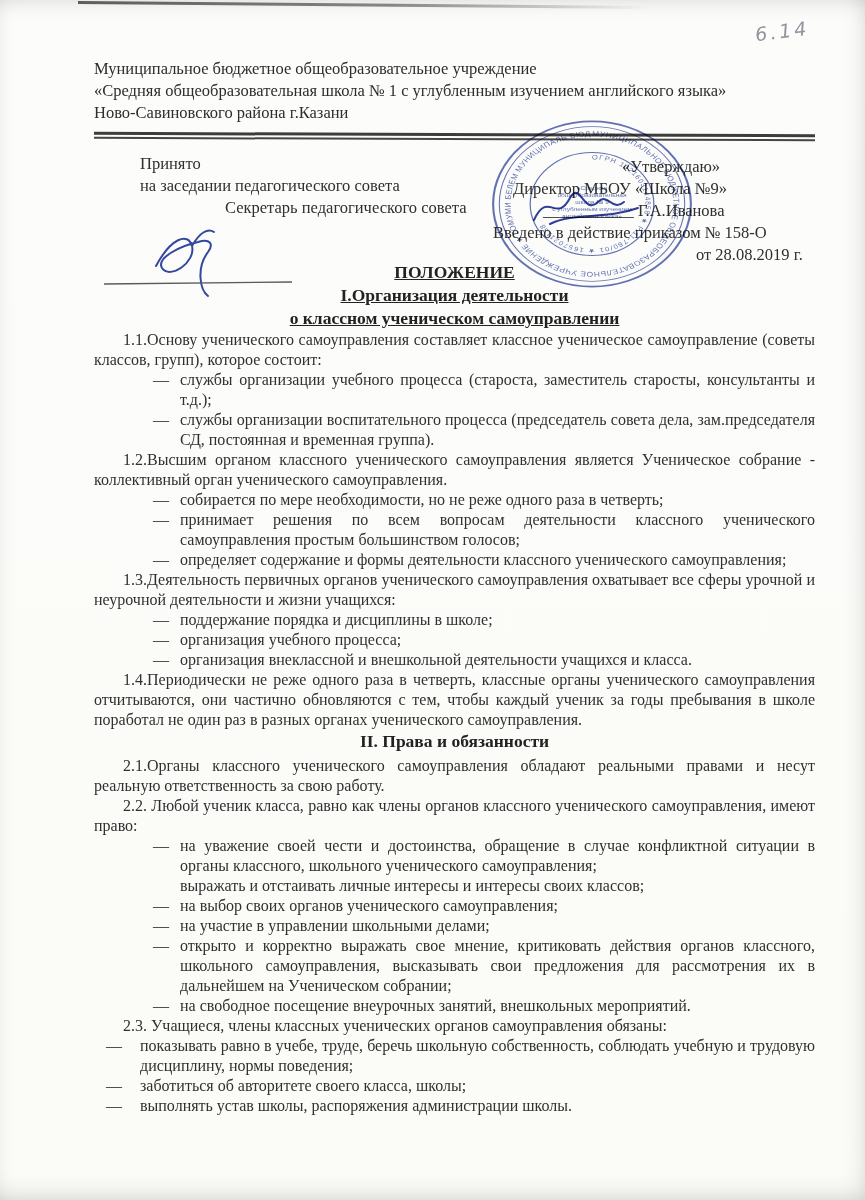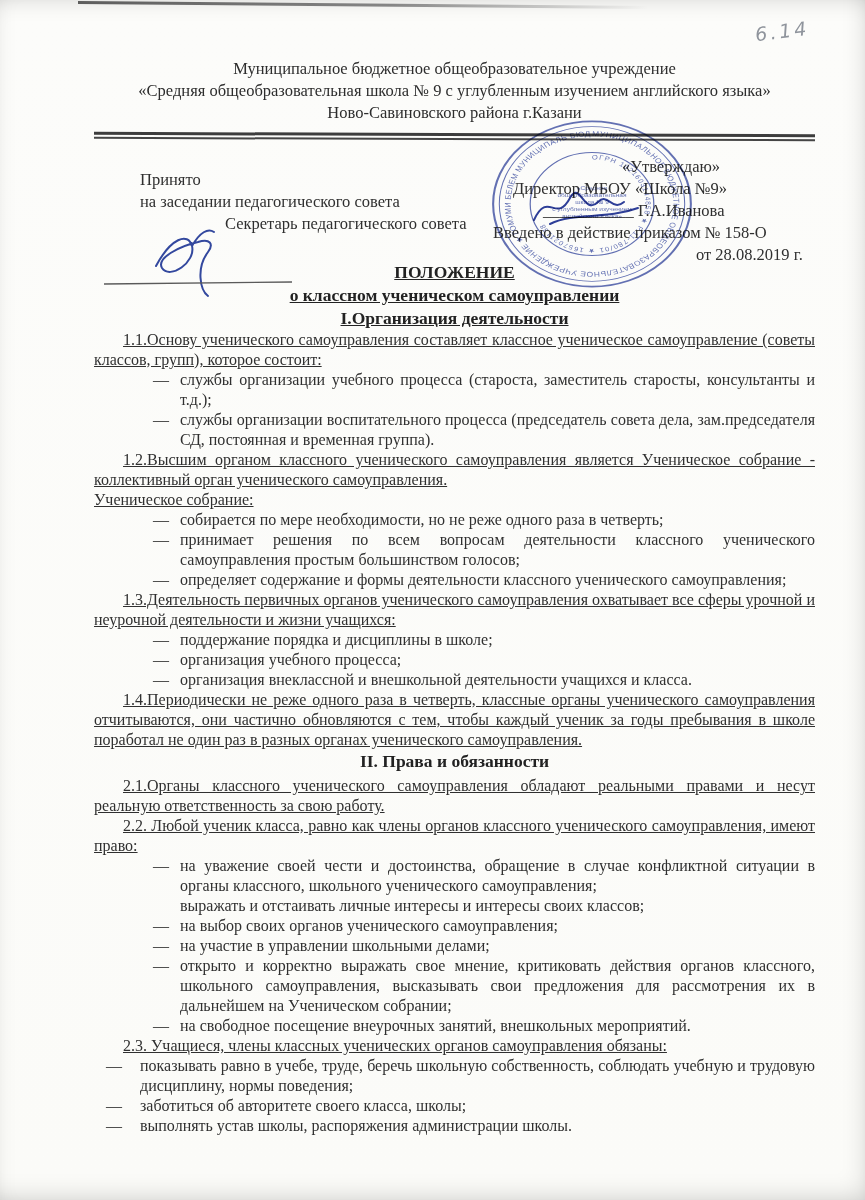--- a/index.html
+++ b/index.html
@@ -18,36 +18,36 @@
   .scan-top-edge {
     position:absolute; top:1px; left:78px; width:570px; height:3px;
     background:linear-gradient(to right,#636363 0%,#8c8c8c 55%,rgba(160,160,160,0) 100%);
     transform:rotate(0.5deg); transform-origin:left center;
   }
   .corner-note {
     position:absolute; top:20px; right:56px;
     font-family:"DejaVu Sans",sans-serif; font-style:italic;
     font-size:19px; color:#8f949c; letter-spacing:3px; transform:rotate(-7deg);
   }
-  .header-line { text-align:center; font-size:16.5px; line-height:22px; color:#2d2d2d; }
+  .header-line { font-size:16.5px; line-height:22px; color:#2d2d2d; }
   .rule {
     margin-top:9px; height:2px;
     border-top:3px solid #3d3d3d; border-bottom:2px solid #454545;
     transform:rotate(0.18deg);
   }
   .approval { position:relative; margin-top:13px; height:108px; font-size:16.5px; line-height:22px; color:#2f2f2f; }
-  .accepted { position:absolute; left:46px; top:16px; }
+  .accepted { position:absolute; left:46px; top:0; }
   .acc-l4 { margin-left:85px;font-family:Liberation Serif, serif; }
   .approved { position:absolute; left:399px; top:3px; width:330px; }
   .app-l1 { margin-left:129px; }
   .app-l2 { margin-left:20px; }
   .app-l3 { margin-left:50px; }
   .app-l5 { margin-left:168px;padding-left:35px; }
   .doc-title { text-align:center; font-weight:bold; font-size:17.5px; line-height:23px; color:#222;text-decoration:underline; }
-  .p { font-size:16px; line-height:20px; text-align:justify; text-indent:29px; color:#303030;text-decoration:underline; }
+  .p { font-size:16px; line-height:20px; text-align:justify; text-indent:29px; color:#303030; }
   .p.noindent { text-indent:0; }
   .li { display:flex; font-size:16px; line-height:20px; color:#303030; }
   .li.ind { margin-left:59px; }
   .li .dash { flex:0 0 27px; }
   .li .t { flex:1; text-align:justify; }
   .li.flush { margin-left:12px; }
   .li.flush .dash { flex:0 0 34px; }
   .h2 { text-align:center; font-weight:bold; font-size:17.5px; line-height:22px; margin:0 0 4px; color:#222; }
   .stamp { position:absolute; left:489px; top:118px; width:206px; height:172px; opacity:.82; mix-blend-mode:multiply; }
   .sig-dir { position:absolute; left:520px; top:172px; mix-blend-mode:multiply; }
@@ -55,55 +55,54 @@
 </style>
 </head>
 <body>
 
 <div class="page">
   <div class="scan-top-edge"></div>
   <div class="corner-note">6.14</div>
 
   <div>
     <div class="header-line">Муниципальное бюджетное общеобразовательное учреждение</div>
-    <div class="header-line">«Средняя  общеобразовательная школа № 9 с углубленным изучением английского языка»</div>
+    <div class="header-line">«Средняя  общеобразовательная школа № 1 с углубленным изучением английского языка»</div>
     <div class="header-line">Ново-Савиновского района г.Казани</div>
   </div>
   <div class="rule"></div>
 
   <div class="approval">
     <div class="accepted">
       <div>Принято</div>
       <div>на заседании педагогического совета</div>
       <div class="acc-l4">Секретарь педагогического совета</div>
     </div>
     <div class="approved">
       <div class="app-l1">«Утверждаю»</div>
       <div class="app-l2">Директор МБОУ «Школа №9»</div>
       <div class="app-l3">___________ Г.А.Иванова</div>
       <div>Введено в действие приказом № 158-О</div>
       <div class="app-l5">от 28.08.2019 г.</div>
     </div>
   </div>
 
   <div class="doc-title">ПОЛОЖЕНИЕ</div>
+  <div class="doc-title">I.Организация деятельности</div>
   <div class="doc-title">о классном ученическом самоуправлении</div>
-  <div class="doc-title">I.Организация деятельности</div>
 
   <div class="p">1.1.Основу ученического самоуправления составляет классное ученическое самоуправление (советы классов, групп), которое состоит:</div>
   <div class="li ind">
       <span class="dash">—</span>
       <span class="t">службы организации учебного процесса (староста, заместитель старосты, консультанты и т.д.);</span>
     </div>
   <div class="li ind">
       <span class="dash">—</span>
       <span class="t">службы организации воспитательного процесса (председатель совета дела, зам.председателя СД, постоянная и временная группа).</span>
     </div>
   <div class="p">1.2.Высшим органом классного ученического самоуправления является Ученическое собрание - коллективный орган ученического самоуправления.</div>
-  <div class="p noindent">Ученическое собрание:</div>
   <div class="li ind">
       <span class="dash">—</span>
       <span class="t">собирается по мере необходимости, но не реже одного раза в четверть;</span>
     </div>
   <div class="li ind">
       <span class="dash">—</span>
       <span class="t">принимает решения по всем вопросам деятельности классного ученического самоуправления простым большинством голосов;</span>
     </div>
   <div class="li ind">
       <span class="dash">—</span>

